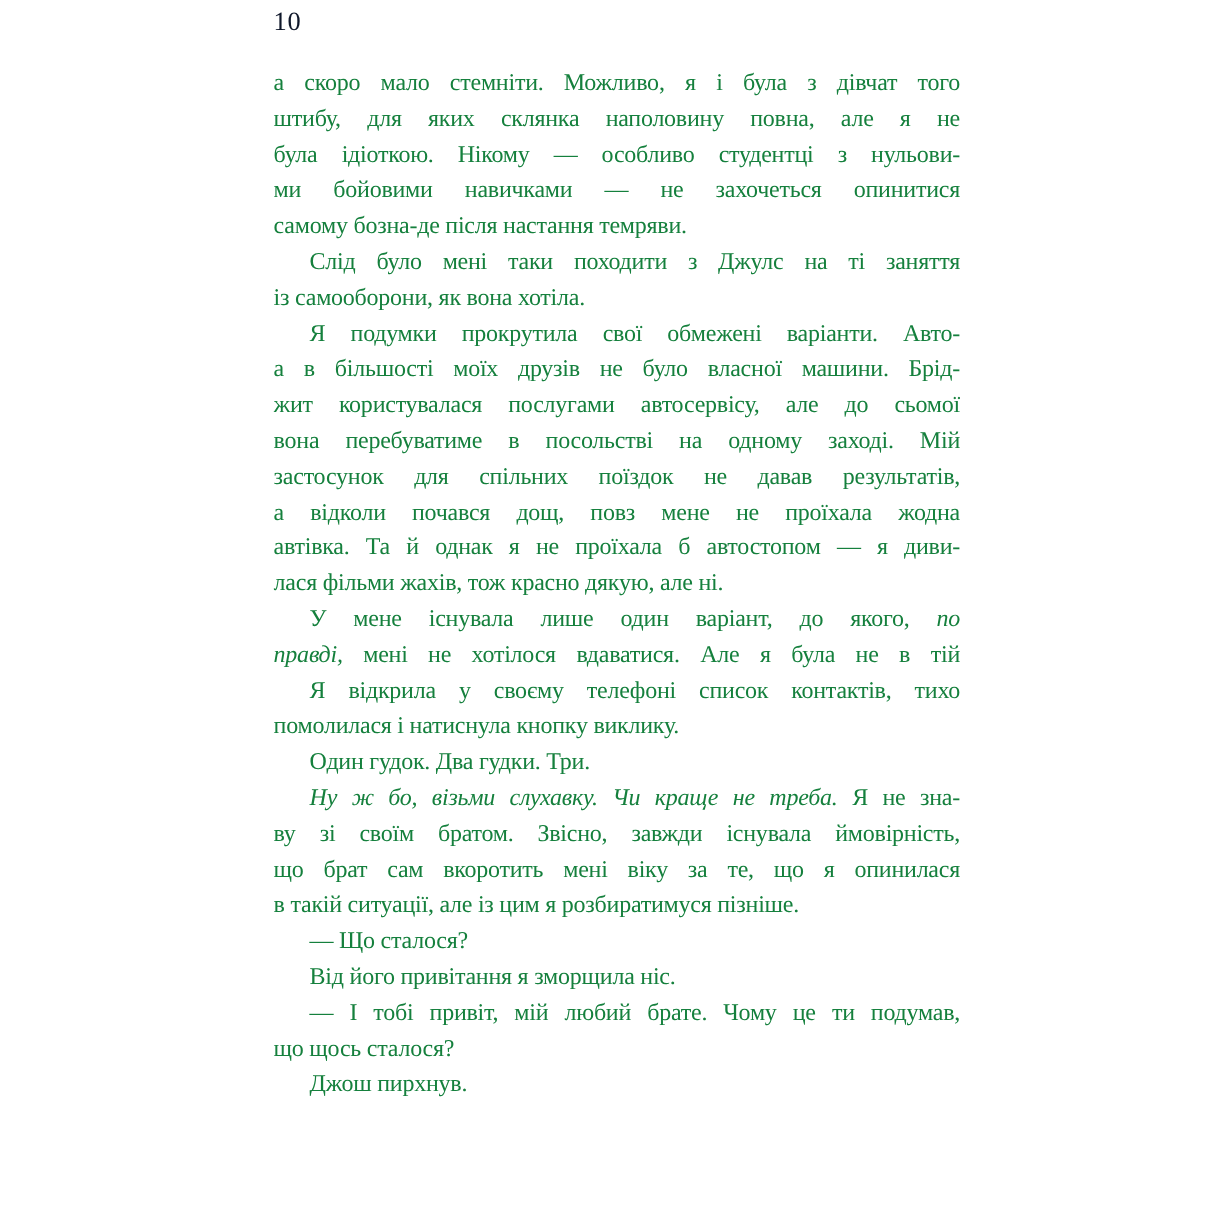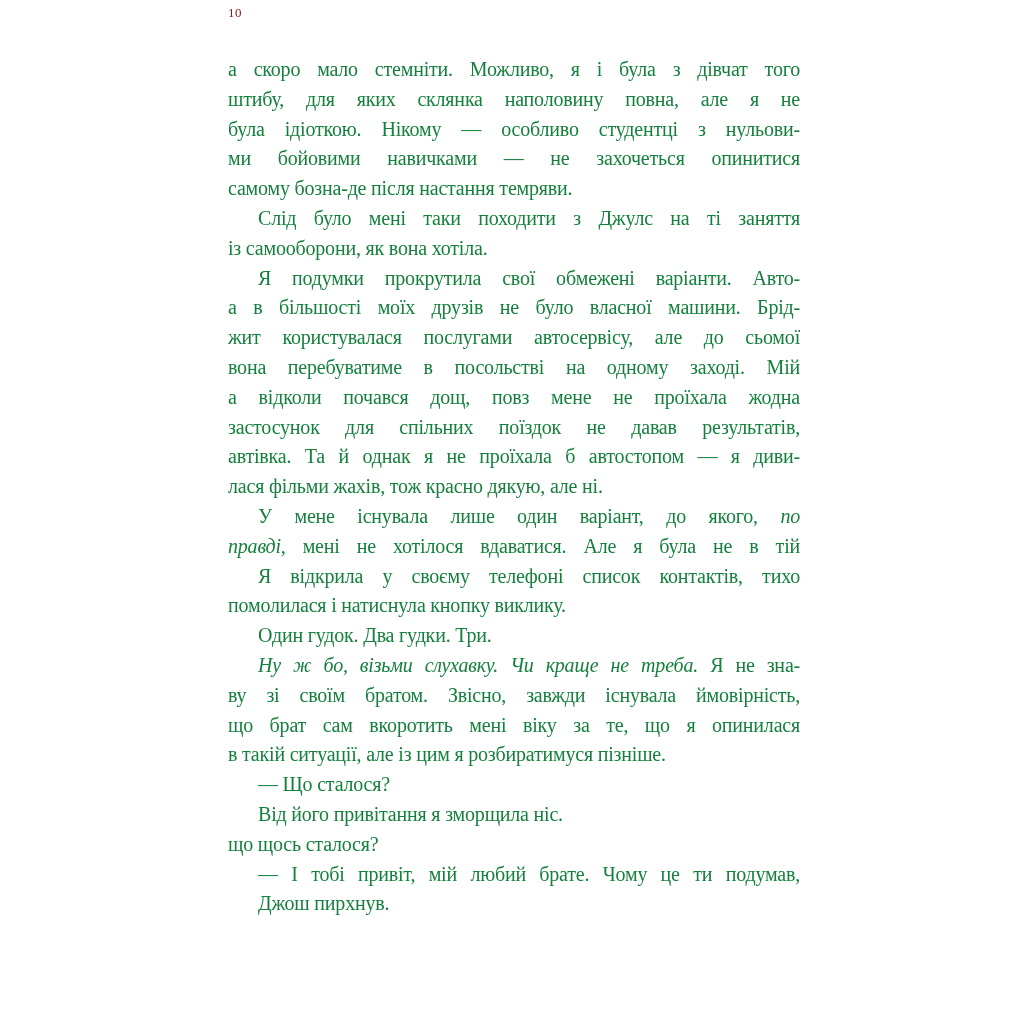--- a/index.html
+++ b/index.html
@@ -14,23 +14,23 @@
     position: relative;
     width: 1024px;
     height: 1024px;
     background: #ffffff;
     overflow: hidden;
   }
   .page-number {
     position: absolute;
     left: 228px;
     top: 5px;
-    font-size: 13px;
+    font-size: 22px;
     letter-spacing: 0.5px;
-    color: #7f1d1d;
+    color: #0f172a;
   }
   .text-block {
     position: absolute;
     left: 228px;
     top: 55px;
     width: 572px;
     color: #15803d;
     font-size: 20px;
     line-height: 29.8px;
     letter-spacing: -0.2px;
@@ -61,32 +61,32 @@
       <div class="line"><span>штибу, для яких склянка наполовину повна, але я не</span></div>
       <div class="line"><span>була ідіоткою. Нікому — особливо студентці з нульови-</span></div>
       <div class="line"><span>ми бойовими навичками — не захочеться опинитися</span></div>
       <div class="line last"><span>самому бозна-де після настання темряви.</span></div>
       <div class="line indent"><span>Слід було мені таки походити з Джулс на ті заняття</span></div>
       <div class="line last"><span>із самооборони, як вона хотіла.</span></div>
       <div class="line indent"><span>Я подумки прокрутила свої обмежені варіанти. Авто-</span></div>
       <div class="line"><span>а в більшості моїх друзів не було власної машини. Брід-</span></div>
       <div class="line"><span>жит користувалася послугами автосервісу, але до сьомої</span></div>
       <div class="line"><span>вона перебуватиме в посольстві на одному заході. Мій</span></div>
+      <div class="line"><span>застосунок для спільних поїздок не давав результатів,</span></div>
       <div class="line"><span>а відколи почався дощ, повз мене не проїхала жодна</span></div>
-      <div class="line"><span>застосунок для спільних поїздок не давав результатів,</span></div>
       <div class="line"><span>автівка. Та й однак я не проїхала б автостопом — я диви-</span></div>
       <div class="line last"><span>лася фільми жахів, тож красно дякую, але ні.</span></div>
       <div class="line indent"><span>У мене існувала лише один варіант, до якого, </span><span class="italic">по</span></div>
       <div class="line"><span class="italic">правді,</span><span> мені не хотілося вдаватися. Але я була не в тій</span></div>
       <div class="line indent"><span>Я відкрила у своєму телефоні список контактів, тихо</span></div>
       <div class="line last"><span>помолилася і натиснула кнопку виклику.</span></div>
       <div class="line indent last"><span>Один гудок. Два гудки. Три.</span></div>
       <div class="line indent"><span class="italic">Ну ж бо, візьми слухавку. Чи краще не треба.</span><span> Я не зна-</span></div>
       <div class="line"><span>ву зі своїм братом. Звісно, завжди існувала ймовірність,</span></div>
       <div class="line"><span>що брат сам вкоротить мені віку за те, що я опинилася</span></div>
       <div class="line last"><span>в такій ситуації, але із цим я розбиратимуся пізніше.</span></div>
       <div class="line indent last"><span>— Що сталося?</span></div>
       <div class="line indent last"><span>Від його привітання я зморщила ніс.</span></div>
+      <div class="line indent"><span>— І тобі привіт, мій любий брате. Чому це ти подумав,</span></div>
       <div class="line last"><span>що щось сталося?</span></div>
-      <div class="line indent"><span>— І тобі привіт, мій любий брате. Чому це ти подумав,</span></div>
       <div class="line indent last"><span>Джош пирхнув.</span></div>
     </div>
 </div>
 
 </body></html>

